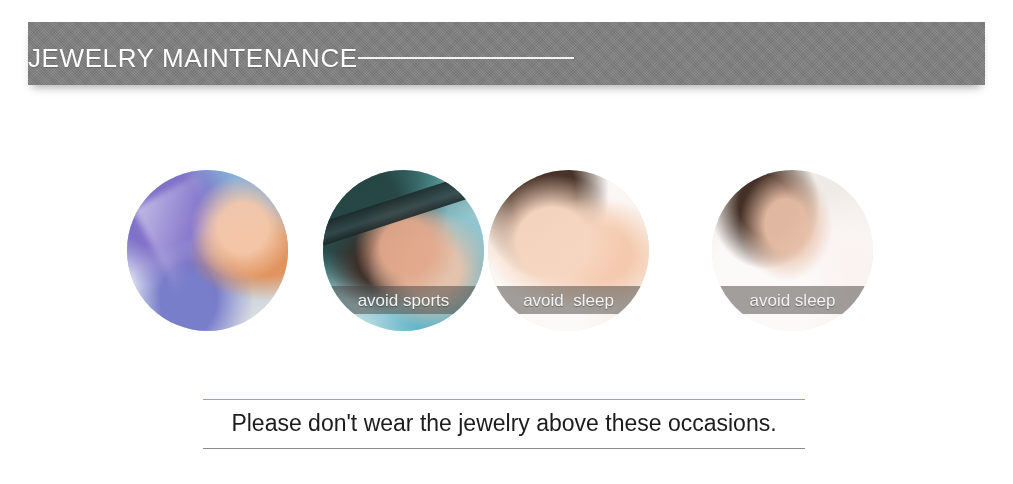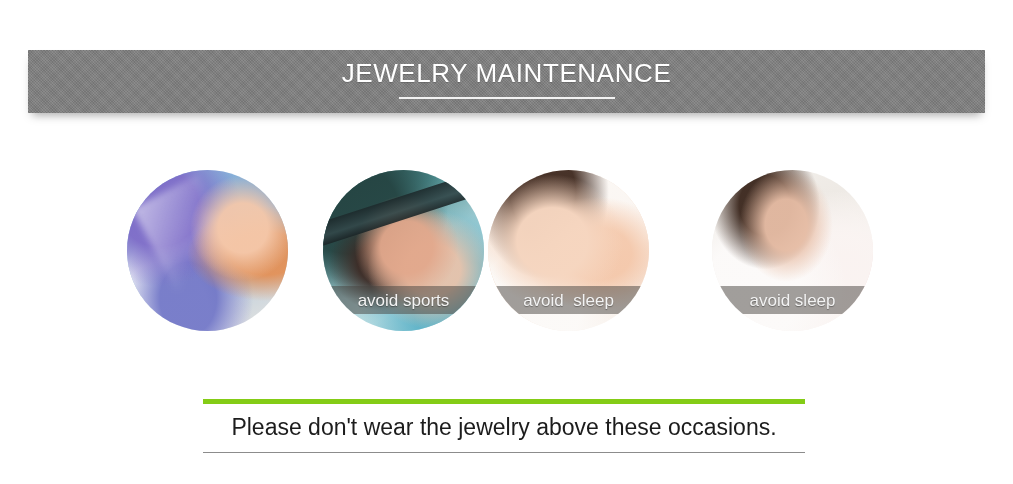--- a/index.html
+++ b/index.html
@@ -21,24 +21,23 @@
     left: 28px;
     top: 22px;
     width: 957px;
     height: 63px;
     background-color: #808080;
     background-image:
       repeating-linear-gradient(45deg, rgba(255,255,255,0.05) 0 1px, rgba(0,0,0,0.05) 1px 2px),
       repeating-linear-gradient(-45deg, rgba(255,255,255,0.04) 0 1px, rgba(0,0,0,0.04) 1px 2px);
     box-shadow: 0 6px 9px -4px rgba(0,0,0,0.35);
     display: flex;
-    flex-direction: column;
+    flex-direction: row;
     align-items: center;
     justify-content: flex-start;
-    margin-top: 28px;
   }
   .banner-title {
     margin-top: 9px;
     color: #ffffff;
     font-size: 26px;
     letter-spacing: 0.6px;
     font-weight: 400;
     line-height: 1.1;
     white-space: nowrap;
     text-shadow: 0 1px 1px rgba(0,0,0,0.18);
@@ -159,21 +158,21 @@
     white-space: pre;
     text-shadow: 0 1px 1px rgba(0,0,0,0.35);
   }
 
   
   .footer-note {
     position: absolute;
     left: 203px;
     top: 399px;
     width: 602px;
-    border-top: 5px solid #84cc16;
+    border-top: 1px solid #84cc16;
     border-bottom: 1px solid #8c8c8c;
     height: 48px;
     display: flex;
     align-items: center;
     justify-content: center;
   }
   .footer-text {
     color: #1c1c1c;
     font-size: 23px;
     line-height: 1.1;

